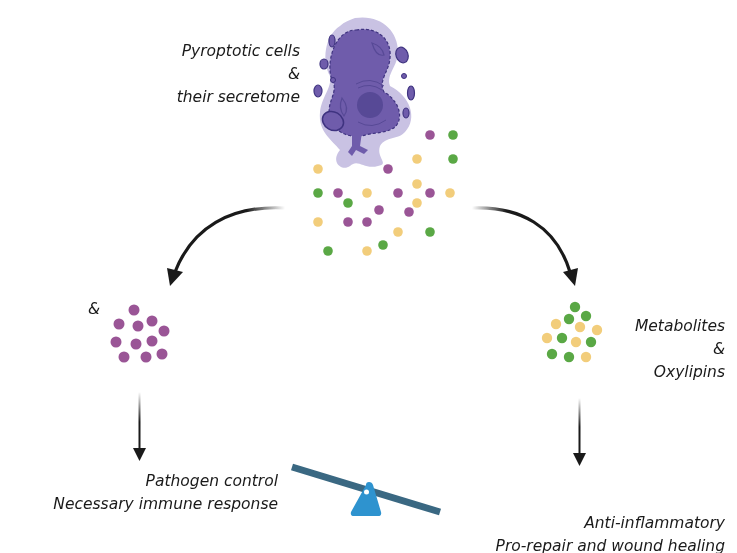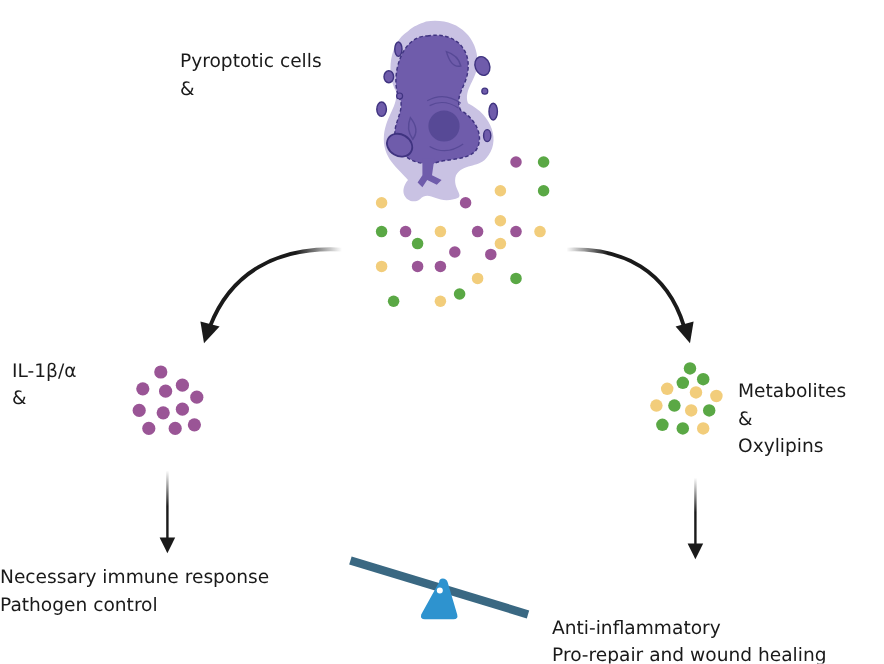--- a/index.html
+++ b/index.html
@@ -1,17 +1,17 @@
 <!DOCTYPE html>
 <html><head>
 <meta charset="utf-8">
 <style>
   html, body { margin:0; padding:0; background:#ffffff; }
   body { width:737px; height:553px; position:relative; overflow:hidden; font-family:"DejaVu Sans","Liberation Sans",sans-serif; color:#1a1a1a; }
-  .lbl { position:absolute; text-align:left; font-size:15.5px; line-height:23px; white-space:nowrap; }
+  .lbl { position:absolute; text-align:right; font-size:15.5px; line-height:23px; white-space:nowrap;font-style:italic; }
   .lbl div { display:block; }
   svg.canvas { position:absolute; left:0; top:0; }
 </style>
 </head>
 <body>
 
 <svg class="canvas" width="737" height="553" viewBox="0 0 737 553">
   <defs>
     <linearGradient id="fadeL" x1="1" y1="0" x2="0" y2="0">
       <stop offset="0" stop-color="#1a1a1a" stop-opacity="0"></stop>
@@ -128,34 +128,34 @@
   <g>
     <line x1="292" y1="467" x2="440" y2="512" stroke="#3a6882" stroke-width="7" stroke-linecap="butt"></line>
     <path d="M366,485 Q366,482 369,482 Q372,482 373,485 L381,512 Q382,516 378,516 L354,516 Q350,516 351,512 Z" fill="#2e93cf"></path>
     <circle cx="366.5" cy="492" r="2.5" fill="#ffffff"></circle>
   </g>
 </svg>
 
 <div class="lbl" style="left:150px; top:40px; width:150px;">
   <div>Pyroptotic cells</div>
   <div>&amp;</div>
+  <div>their secretome</div>
 </div>
 
 <div class="lbl" style="left:10px; top:298px; width:90px;">
-  <div>IL-1β/α</div>
   <div>&amp;</div>
 </div>
 
 <div class="lbl" style="left:615px; top:315px; width:110px;">
   <div>Metabolites</div>
   <div>&amp;</div>
   <div>Oxylipins</div>
 </div>
 
 <div class="lbl" style="left:0px; top:470px; width:278px;">
+  <div>Pathogen control</div>
   <div>Necessary immune response</div>
-  <div>Pathogen control</div>
 </div>
 
 <div class="lbl" style="left:460px; top:476px; width:265px;margin-top:36px;">
   <div>Anti-inflammatory</div>
   <div>Pro-repair and wound healing</div>
 </div>
 
 </body></html>

